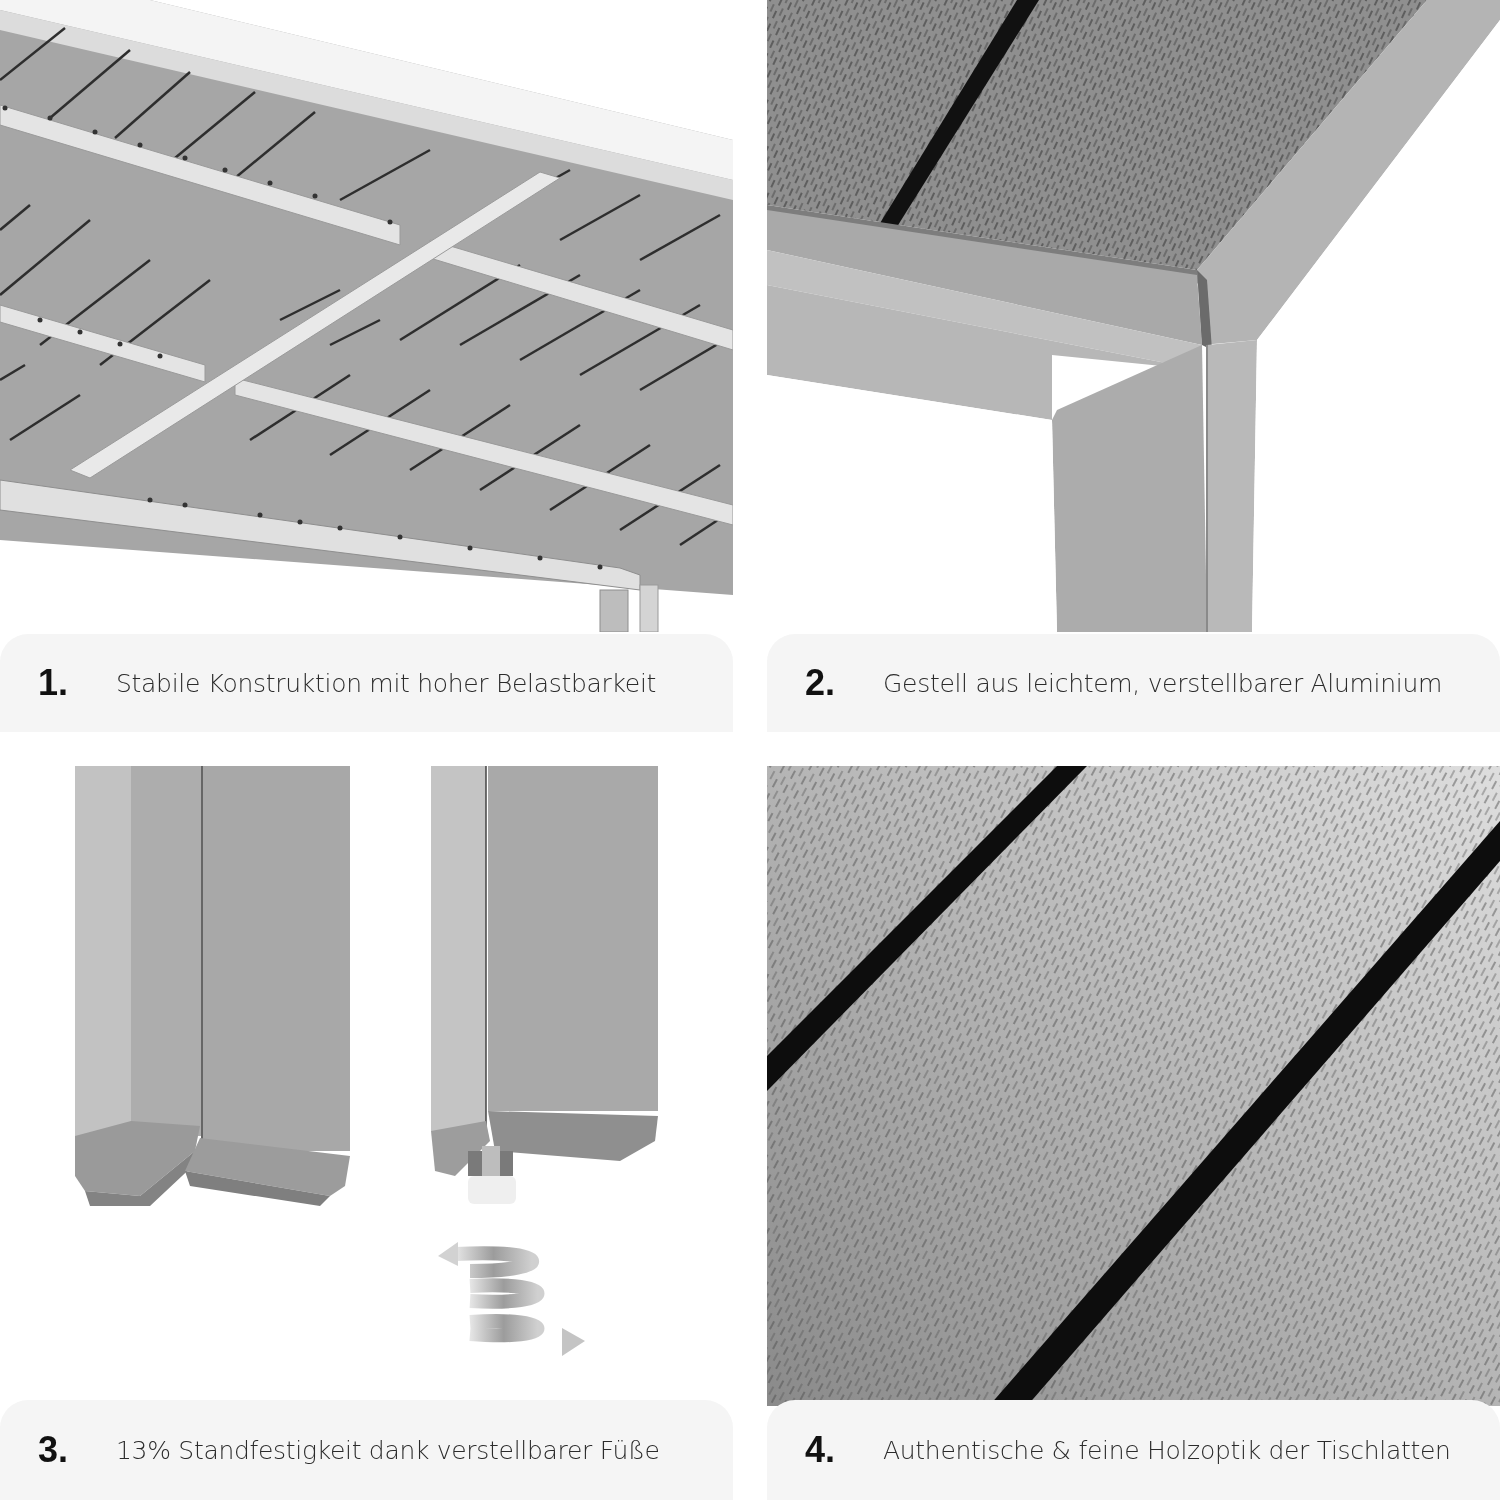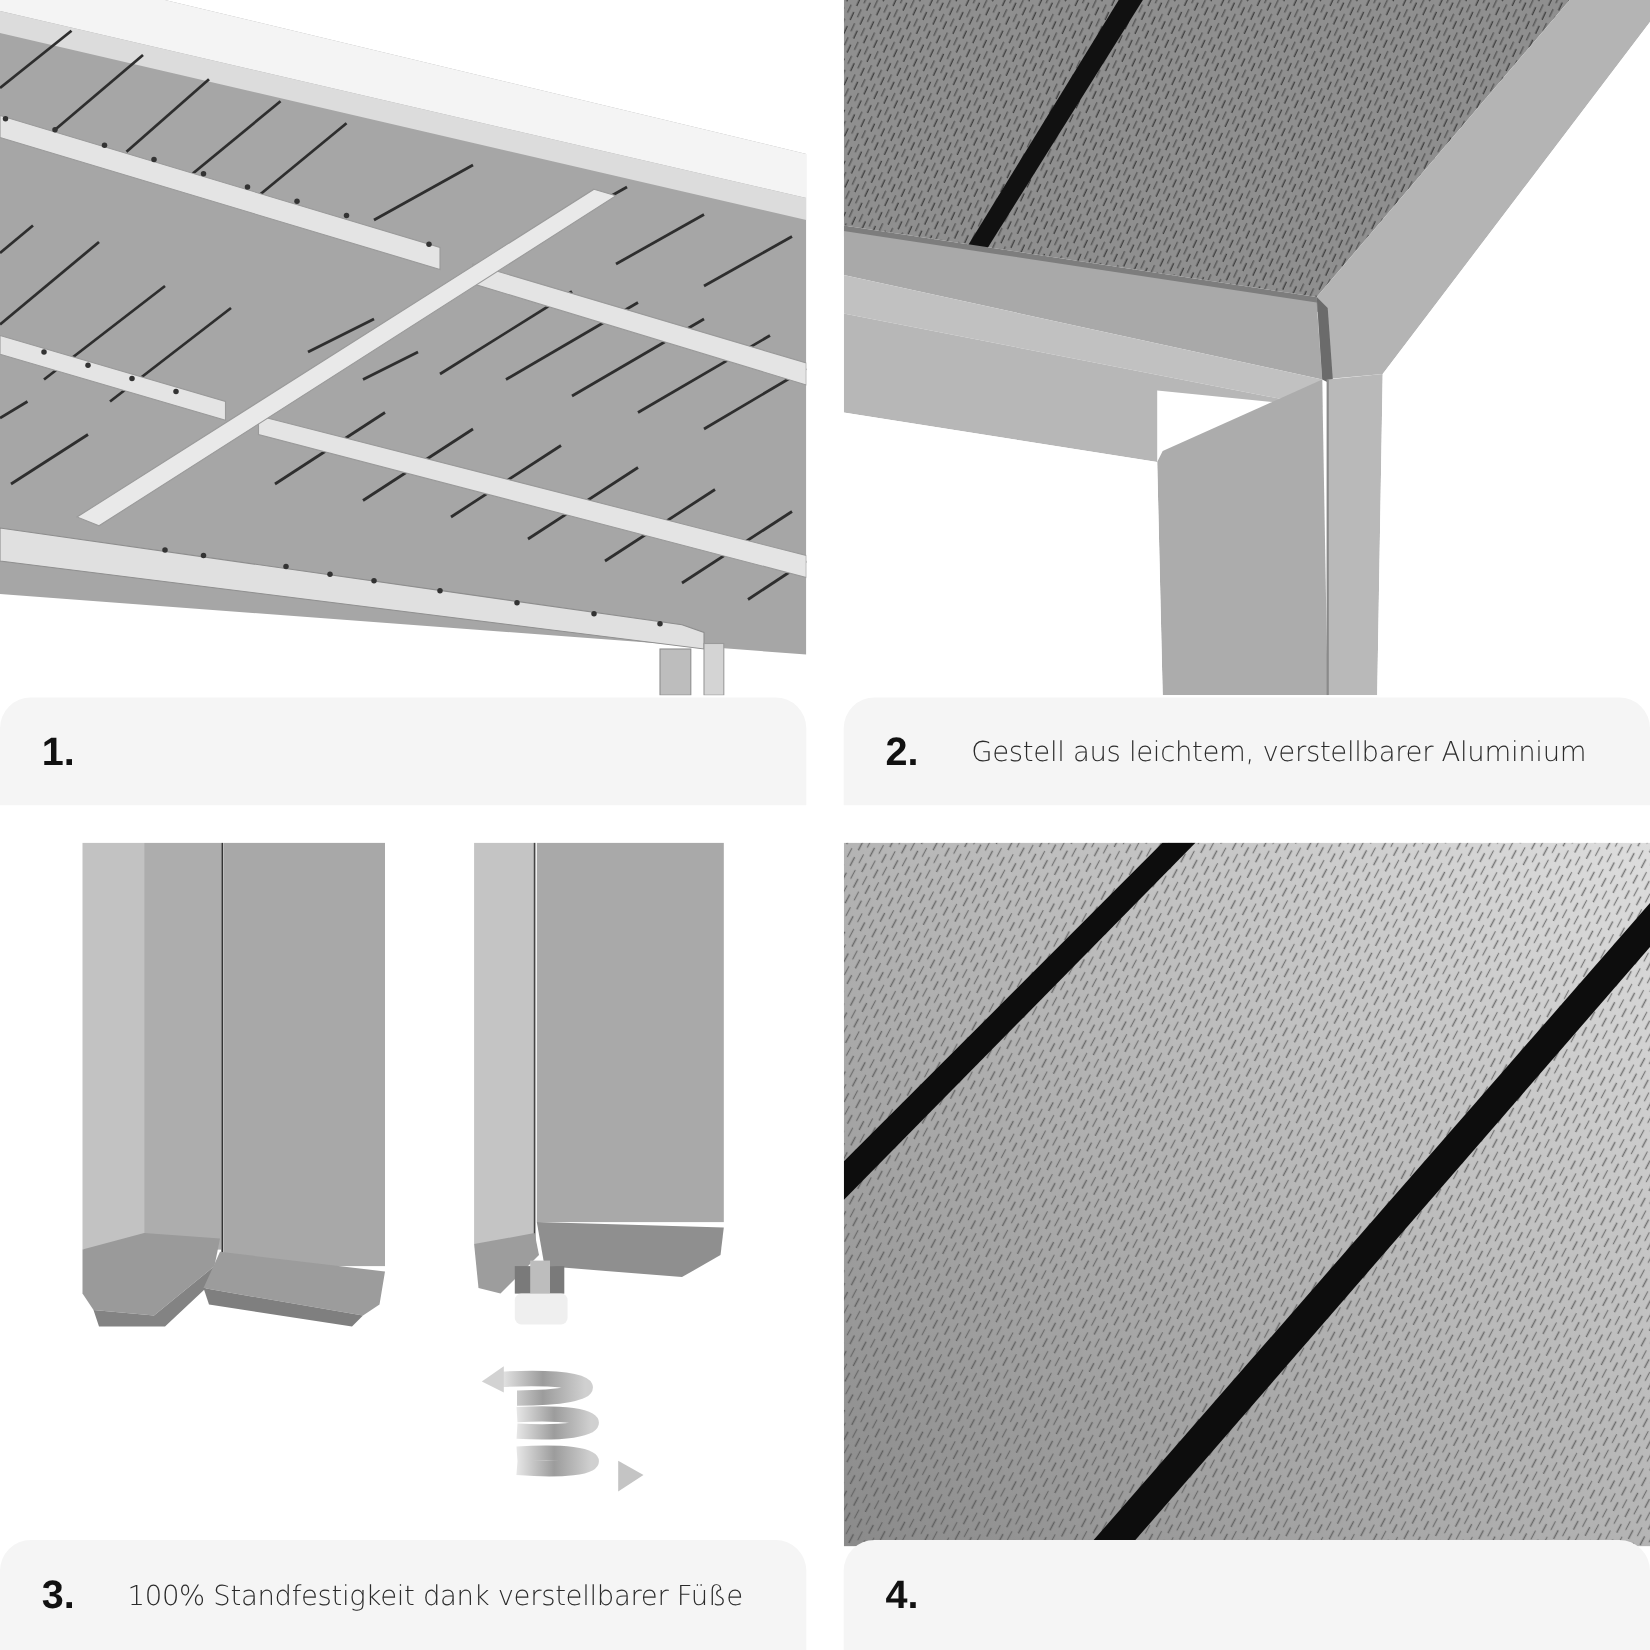--- a/index.html
+++ b/index.html
@@ -125,20 +125,21 @@
     <polygon points="440,345 490,340 485,632 440,632" fill="#b9b9b9"></polygon>
     <line x1="440" y1="345" x2="440" y2="632" stroke="#8a8a8a" stroke-width="2"></line>
 
     <polygon points="0,375 285,420 290,632 0,632" fill="#ffffff"></polygon>
     <polygon points="490,340 733,20 733,632 485,632" fill="#ffffff"></polygon>
   </svg>
 </div>
 
 <div class="caption" style="left:0;top:634px;width:733px;height:98px;">
   <span class="cap-num">1.</span>
+  <span class="cap-text">Stabile Konstruktion mit hoher Belastbarkeit</span>
 </div>
 
 <div class="caption" style="left:767px;top:634px;width:733px;height:98px;">
   <span class="cap-num">2.</span>
   <span class="cap-text">Gestell aus leichtem, verstellbarer Aluminium</span>
 </div>
 
 <div class="panel" style="left:0;top:766px;width:733px;height:634px;">
   <svg width="733" height="634" viewBox="0 0 733 634">
     <defs>
@@ -196,18 +197,19 @@
     <rect width="733" height="640" fill="url(#slatShade)"></rect>
     <rect width="733" height="640" fill="url(#grain4)" opacity="0.7"></rect>
 
     <polygon points="290,0 320,0 0,325 0,290" fill="#0d0d0d"></polygon>
     <polygon points="733,55 733,95 260,640 222,640" fill="#0d0d0d"></polygon>
   </svg>
 </div>
 
 <div class="caption" style="left:0;top:1400px;width:733px;height:100px;">
   <span class="cap-num">3.</span>
-  <span class="cap-text">100% Standfestigkeit dank verstellbarer Füße</span>
+  <span class="cap-text">13% Standfestigkeit dank verstellbarer Füße</span>
 </div>
 
 <div class="caption" style="left:767px;top:1400px;width:733px;height:100px;">
   <span class="cap-num">4.</span>
+  <span class="cap-text">Authentische &amp; feine Holzoptik der Tischlatten</span>
 </div>
 
 </body></html>

